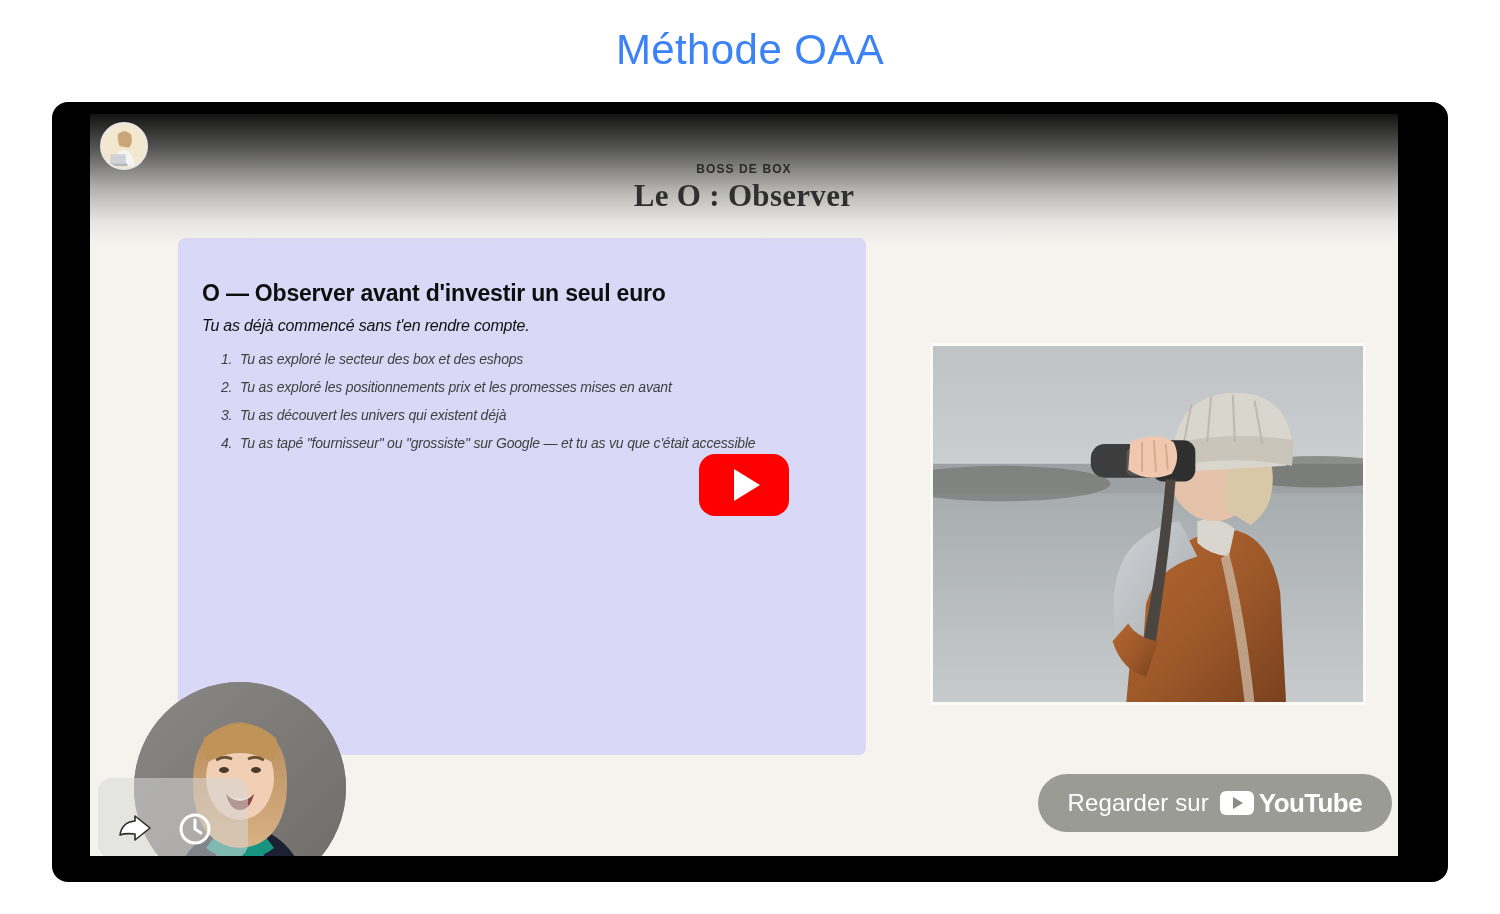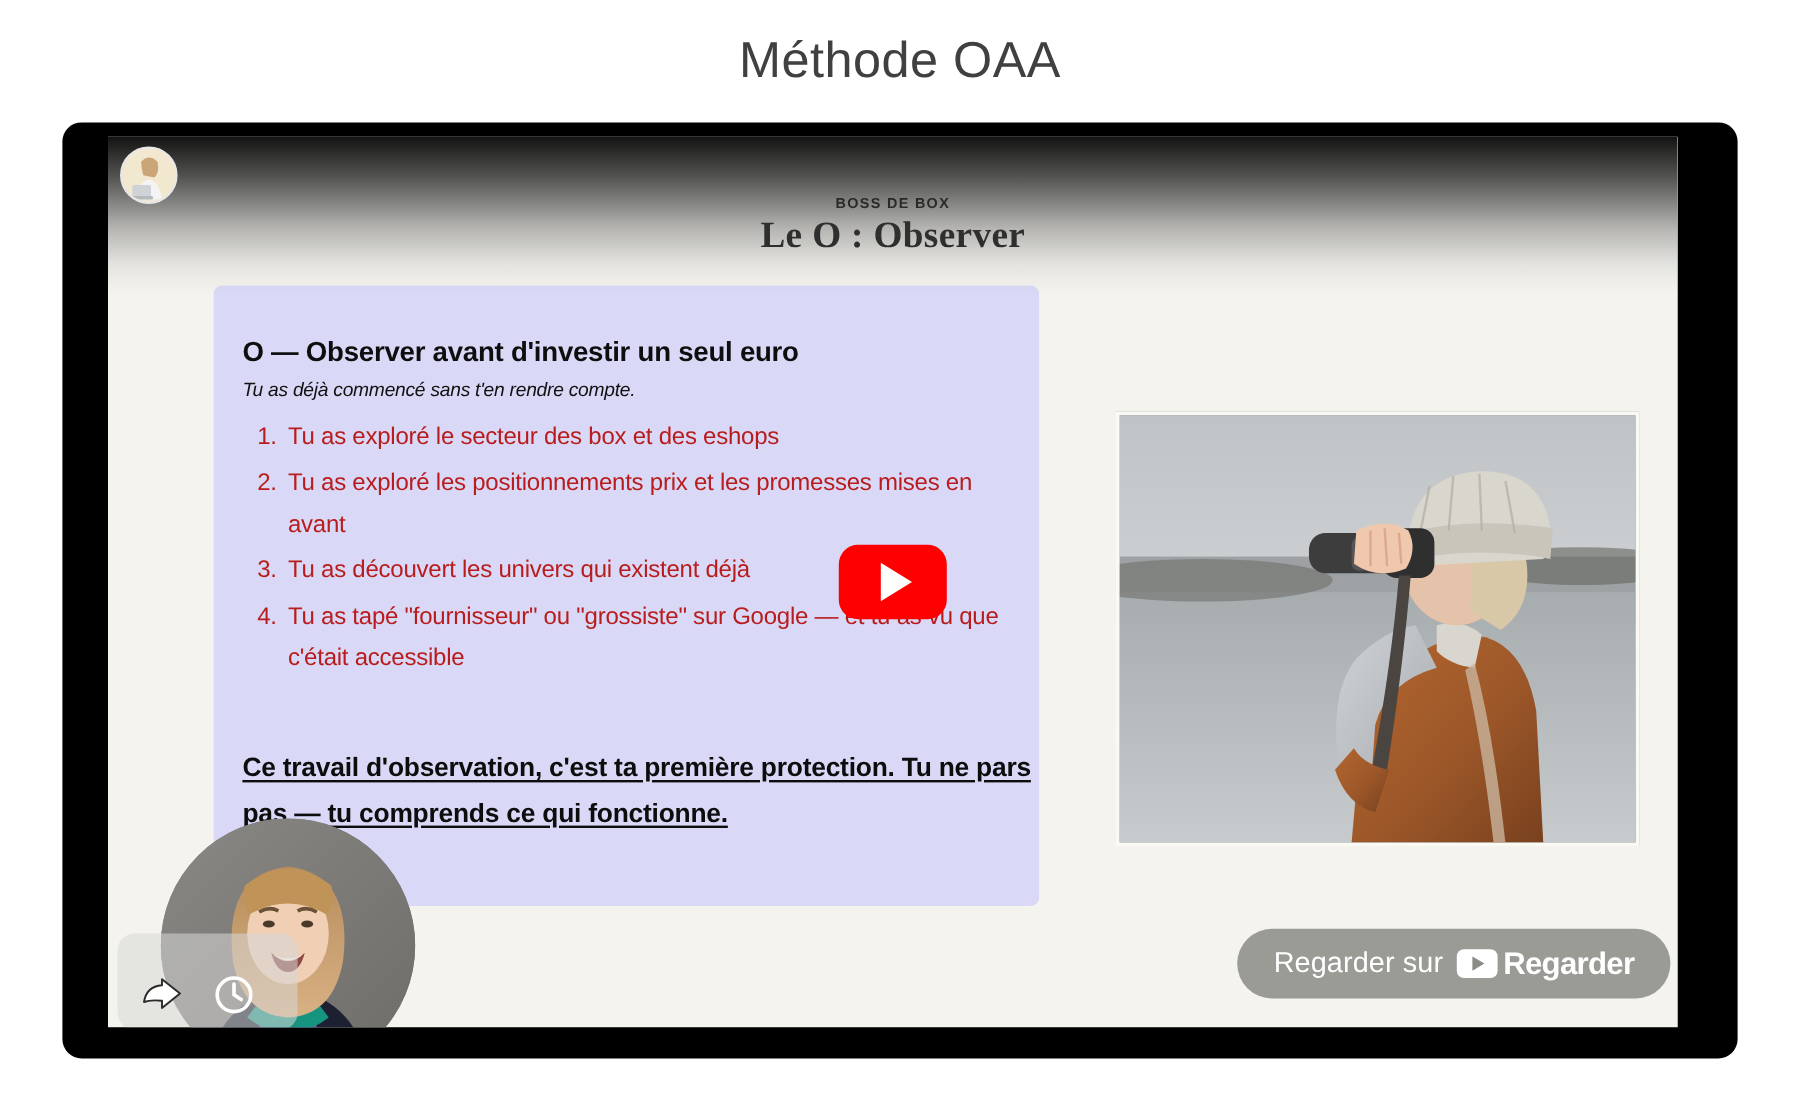--- a/index.html
+++ b/index.html
@@ -11,21 +11,21 @@
   }
 
   
   #page-title {
     position: absolute;
     top: 0; left: 0; width: 1500px; height: 100px;
     display: flex; align-items: center; justify-content: center;
     font-size: 42px;
     font-weight: 400;
     letter-spacing: 0.4px;
-    color: #404040;
+    color: #3b82f6;
   }
 
   
   #video-frame {
     position: absolute;
     left: 52px; top: 102px;
     width: 1396px; height: 780px;
     background: #000000;
     border-radius: 16px;
     padding: 12px 50px 26px 38px;
@@ -79,23 +79,24 @@
   }
   #card-subtitle {
     margin-top: 10px;
     font-size: 16px;
     font-style: italic;
     color: #111111;
     letter-spacing: -0.2px;
   }
   #card-list {
     margin: 12px 0 0 34px;
-    font-size: 20px;
-    color: #b91c1c;
+    font-size: 14px;
+    color: #404040;
     letter-spacing: -0.2px;
+    font-style: italic;
   }
   #card-list li {
     margin-bottom: 4px;
     line-height: 1.72;
     padding-left: 4px;
   }
   #card-conclusion {
     position: absolute;
     left: 24px; bottom: 58px;
     width: 700px;
@@ -245,21 +246,20 @@
 
       <div id="content-card">
         <div id="card-title">O — Observer avant d'investir un seul euro</div>
         <div id="card-subtitle">Tu as déjà commencé sans t'en rendre compte.</div>
         <ol id="card-list">
           <li>Tu as exploré le secteur des box et des eshops</li>
           <li>Tu as exploré les positionnements prix et les promesses mises en avant</li>
           <li>Tu as découvert les univers qui existent déjà</li>
           <li>Tu as tapé "fournisseur" ou "grossiste" sur Google — et tu as vu que c'était accessible</li>
         </ol>
-        <div id="card-conclusion">Ce travail d'observation, c'est ta première protection. Tu ne pars pas — tu comprends ce qui fonctionne.</div>
       </div>
 
       <div id="slide-photo">
         <svg viewBox="0 0 436 362" preserveAspectRatio="xMidYMid slice">
           <defs>
             <linearGradient id="sky" x1="0" y1="0" x2="0" y2="1">
               <stop offset="0%" stop-color="#bfc3c6"></stop>
               <stop offset="45%" stop-color="#cfd2d4"></stop>
               <stop offset="100%" stop-color="#a9aeb1"></stop>
             </linearGradient>
@@ -337,21 +337,21 @@
     <div id="yt-play">
       <span class="tri"></span>
     </div>
 
     <div id="yt-watch">
       <span id="yt-watch-label">Regarder sur</span>
       <span id="yt-logo">
         <span id="yt-logo-mark">
             <span class="tri"></span>
           </span>
-        <span id="yt-logo-word">Regarder</span>
+        <span id="yt-logo-word">YouTube</span>
       </span>
     </div>
 
     <div id="webcam">
       <svg viewBox="0 0 212 212">
         <defs>
           <linearGradient id="wall" x1="0" y1="0" x2="1" y2="1">
             <stop offset="0%" stop-color="#8a8884"></stop>
             <stop offset="100%" stop-color="#6e6c68"></stop>
           </linearGradient>

